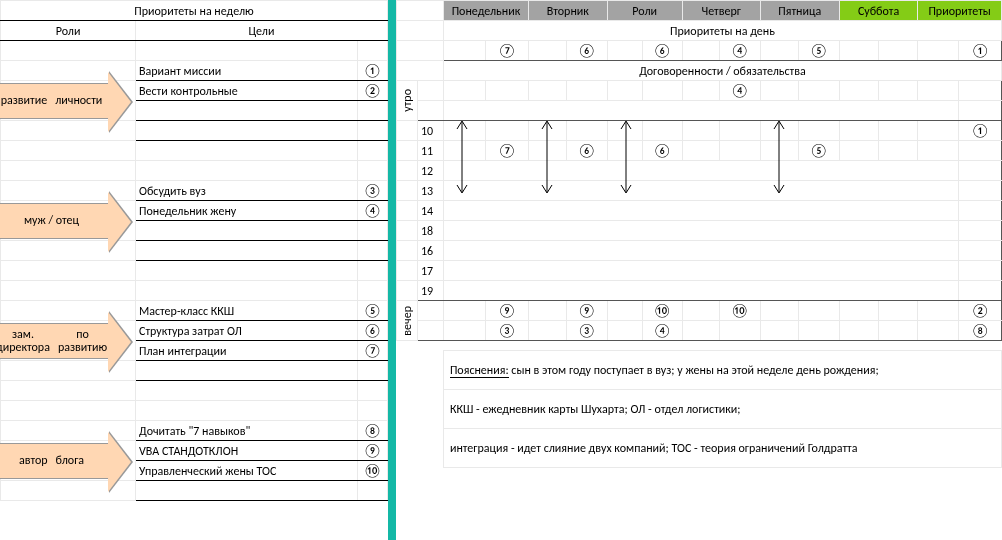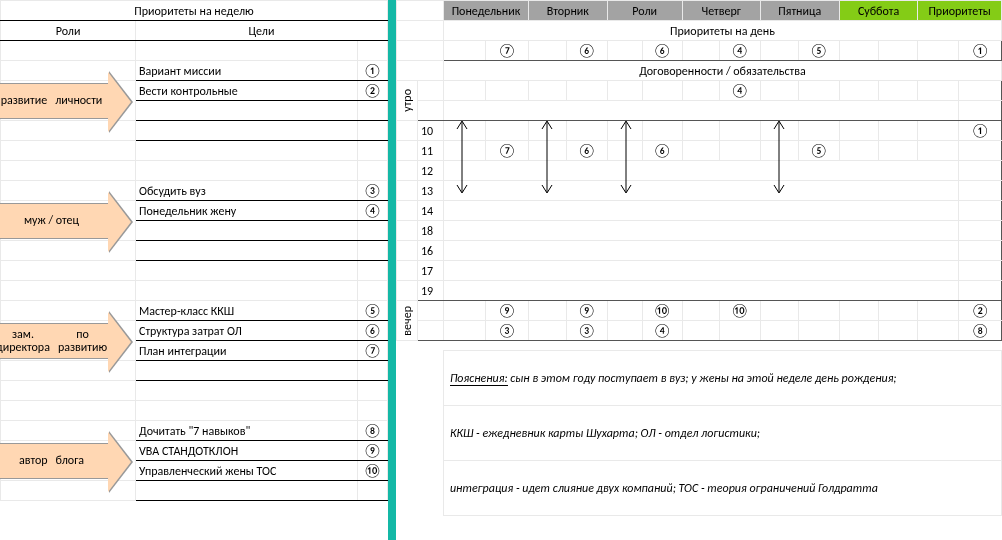--- a/index.html
+++ b/index.html
@@ -31,21 +31,21 @@
   .day-hdr td { text-align: center; font-weight: normal; }
   .weekend { background: #84cc16; }
   .weekday { background: #a3a3a3; }
   .prio-box-left { border-left: 1.5px solid #555 !important; }
   .prio-box-right { border-right: 1.5px solid #555 !important; }
   .prio-box-top { border-top: 1.5px solid #555 !important; }
   .prio-box-bottom { border-bottom: 1.5px solid #555 !important; }
   .section-title { text-align: center; }
   .time-col { text-align: left; width: 28px; }
   .vtext { writing-mode: vertical-rl; transform: rotate(180deg); text-align: center; }
-  .notes td { border: 1px solid #e9e9e9; padding: 20px 6px; font-style: italic; }
+  .notes td { border: 1px solid #e9e9e9; padding: 12px 6px; }
   .varrow { position: relative; }
   .varrow svg { position: absolute; left: 8px; top: -4px; }
 </style>
 </head>
 <body>
 
 <div class="wrapper">
 
 <div class="left">
 <table>

